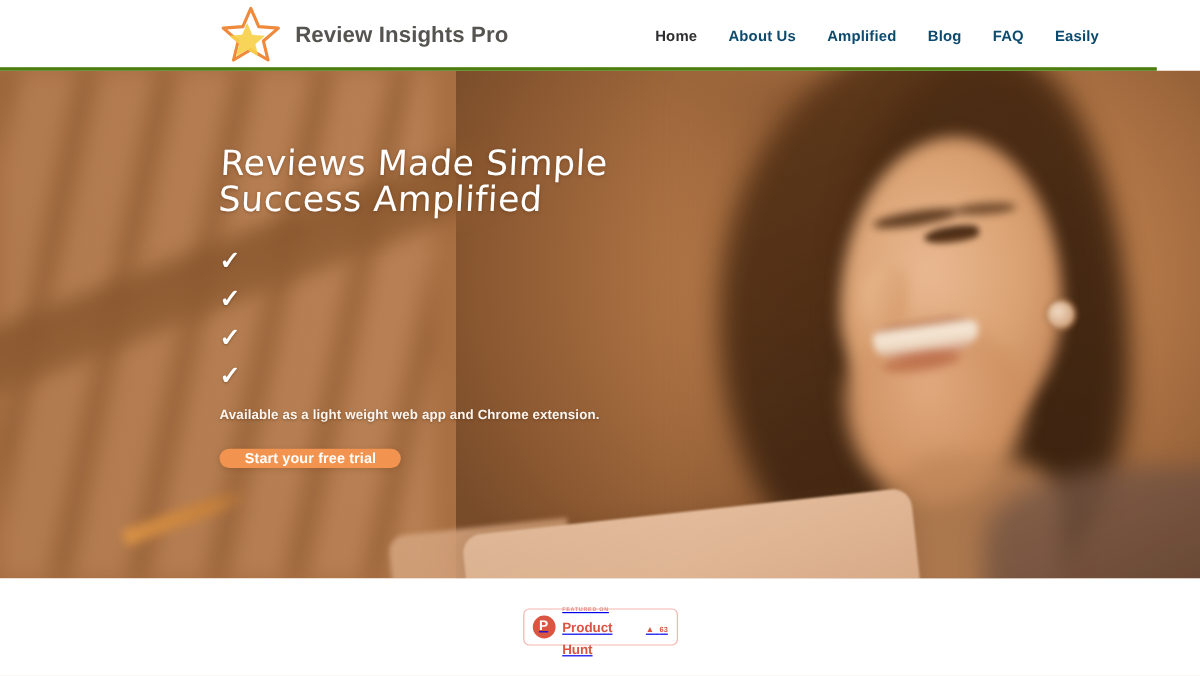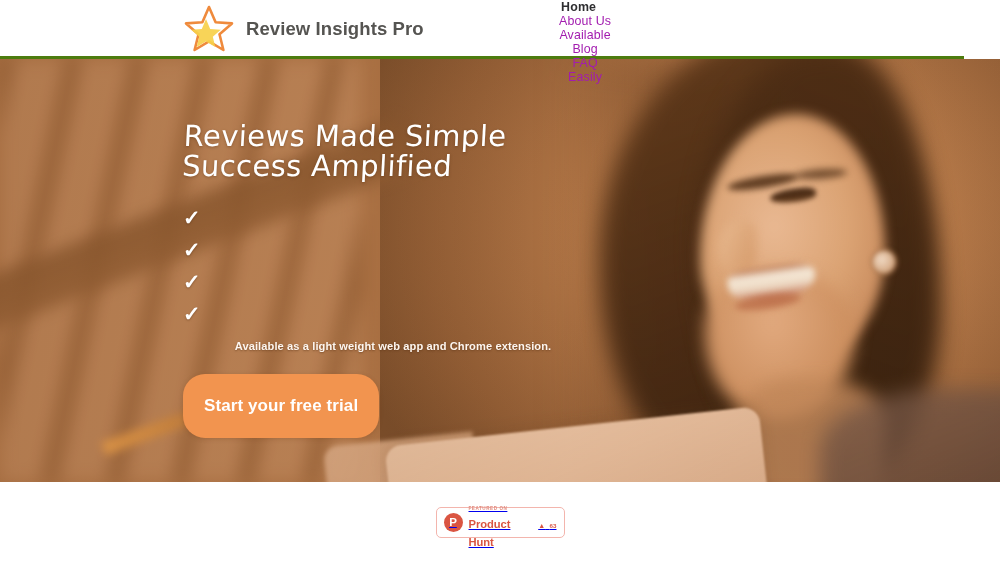--- a/index.html
+++ b/index.html
@@ -19,24 +19,24 @@
     border-bottom:3px solid #4d7c0f;
     display:flex; align-items:center;
     z-index:30;
   }
   .brand { position:absolute; left:183px; top:3px; display:flex; align-items:center; gap:11px; }
   .brand-mark { width:52px; height:52px; position:relative; }
   .brand-name {
     font-size:18.5px; font-weight:bold; color:#555451;
     letter-spacing:.1px; white-space:nowrap;
   }
-  .nav { position:absolute; left:546px; top:0; height:59px; display:flex; align-items:center; gap:0;flex-direction:column; }
+  .nav { position:absolute; left:546px; top:0; height:59px; display:flex; align-items:center; gap:0; }
   .nav a {
-    font-size:12.4px; color:#a21caf; text-decoration:none;
-    padding:0 13px; white-space:nowrap; letter-spacing:.15px;
+    font-size:12.4px; color:#0c4a6e; text-decoration:none;
+    padding:0 13px; white-space:nowrap; letter-spacing:.15px;font-weight:bold;
   }
   .nav a:first-child { padding-left:0; }
   .nav a.active { color:#2e2e30; font-weight:bold; }
 
   
   .hero {
     position:absolute; top:59px; left:0;
     width:1000px; height:423px;
     overflow:hidden;
     background:#b77a51;
@@ -206,27 +206,27 @@
     text-shadow:0 1px 2px rgba(90,50,20,.5);
     transform:translateY(1px);
   }
   .bullet-text {
     font-size:11.1px; line-height:14.2px; font-weight:bold; color:#fdf6f0;
     letter-spacing:.1px; max-width:350px;
     text-shadow:0 1px 2px rgba(90,50,20,.55);
   }
   .avail {
     margin-top:18px; font-size:11.1px; font-weight:bold; color:#fdf6f0;
-    letter-spacing:.1px; text-shadow:0 1px 2px rgba(90,50,20,.55);text-align:center;
+    letter-spacing:.1px; text-shadow:0 1px 2px rgba(90,50,20,.55);
   }
   .cta {
     display:inline-block; margin-top:22px;
     background:#f2944f; color:#ffffff;
-    font-size:17px; font-weight:bold; letter-spacing:.1px;
-    padding:22px 21px; border:none; border-radius:22px;
+    font-size:12px; font-weight:bold; letter-spacing:.1px;
+    padding:1px 21px; border:none; border-radius:22px;
     cursor:pointer; white-space:nowrap;
     box-shadow:0 1px 4px rgba(110,60,25,.25);
   }
 
   
   .bottom {
     position:absolute; left:0; top:482px;
     width:1000px; height:81px; background:#ffffff;
     display:flex; align-items:flex-start; justify-content:center;
   }
@@ -261,21 +261,21 @@
         <polygon points="26,4 32.6,19.2 49,20.4 36.5,31.2 40.4,47 26,38.4 11.6,47 15.5,31.2 3,20.4 19.4,19.2" fill="none" stroke="#ef8a3c" stroke-width="2.6" stroke-linejoin="round"></polygon>
         <polygon points="23,16 27.2,26 37.8,26.8 29.8,33.8 32.3,44 23,38.4 13.7,44 16.2,33.8 8.2,26.8 18.8,26" fill="#f7d04a" opacity="0.92"></polygon>
       </svg>
     </div>
     <span class="brand-name">Review Insights Pro</span>
   </div>
 
   <nav class="nav">
     <a href="#" class="active">Home</a>
     <a href="#">About Us</a>
-    <a href="#">Available</a>
+    <a href="#">Amplified</a>
     <a href="#">Blog</a>
     <a href="#">FAQ</a>
     <a href="#">Easily</a>
   </nav>
 </div>
 
 <div class="hero">
 
   <div class="hero-photo">
     <div class="bg-base"></div>

